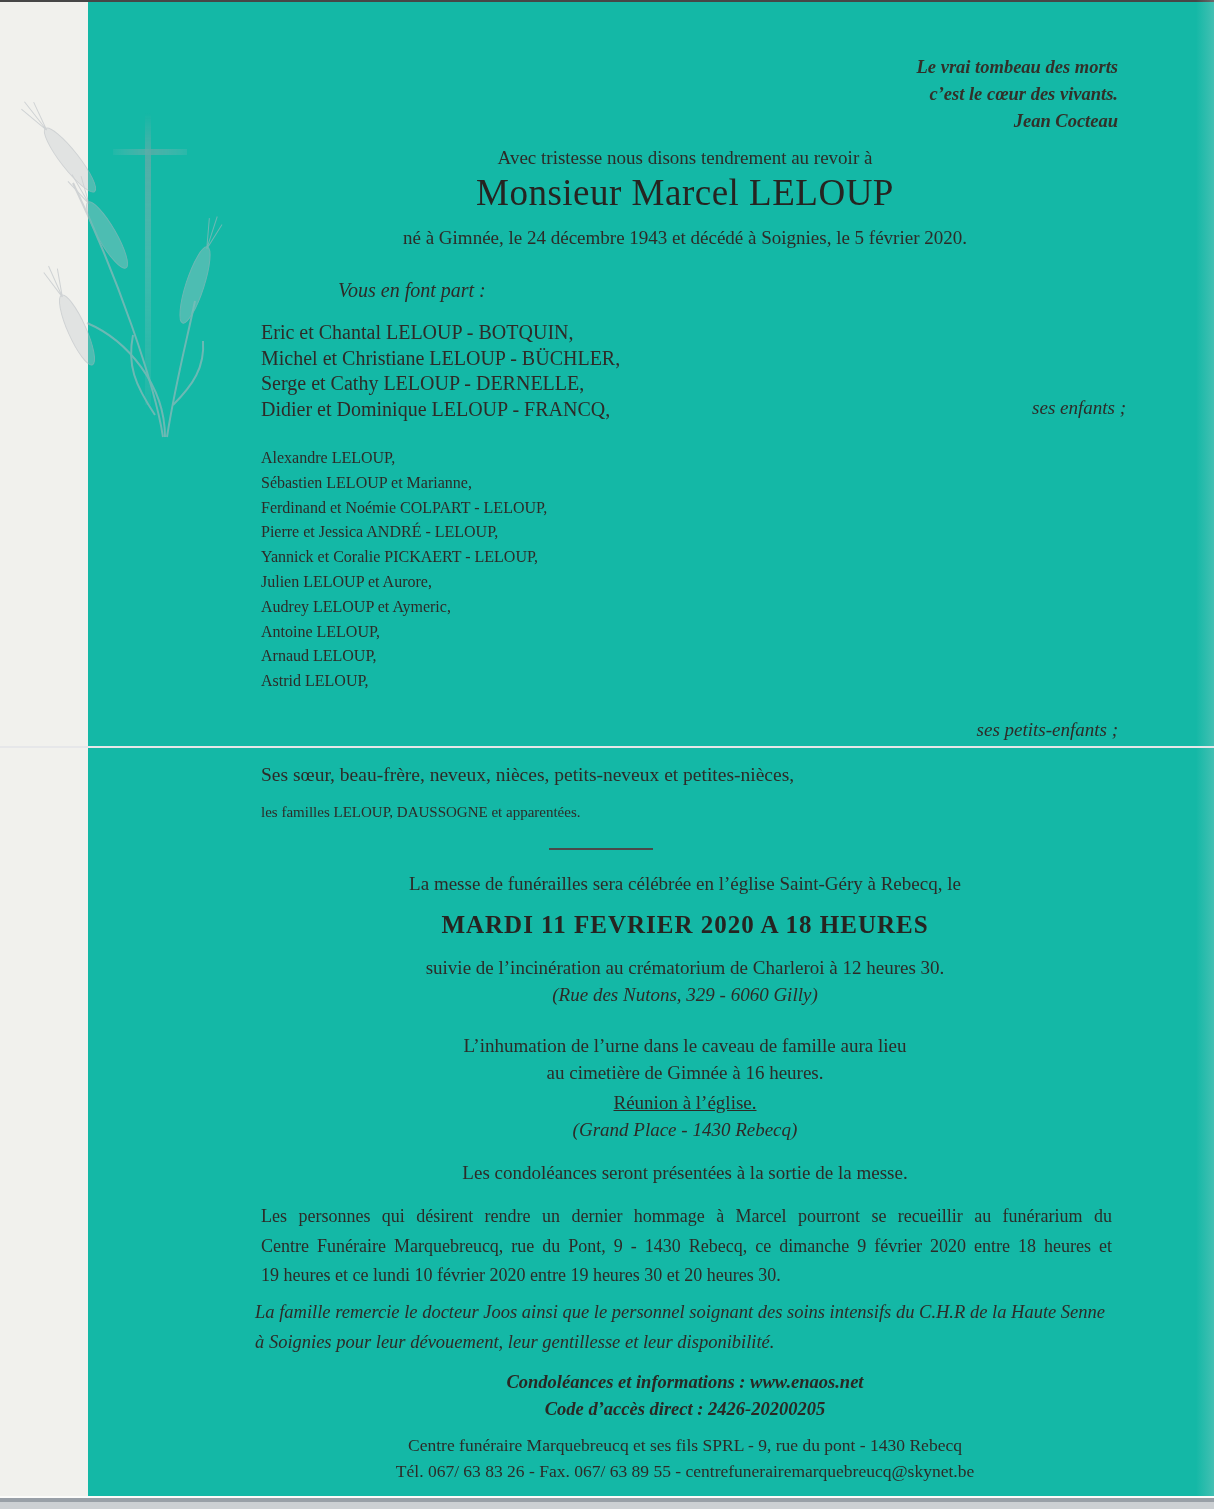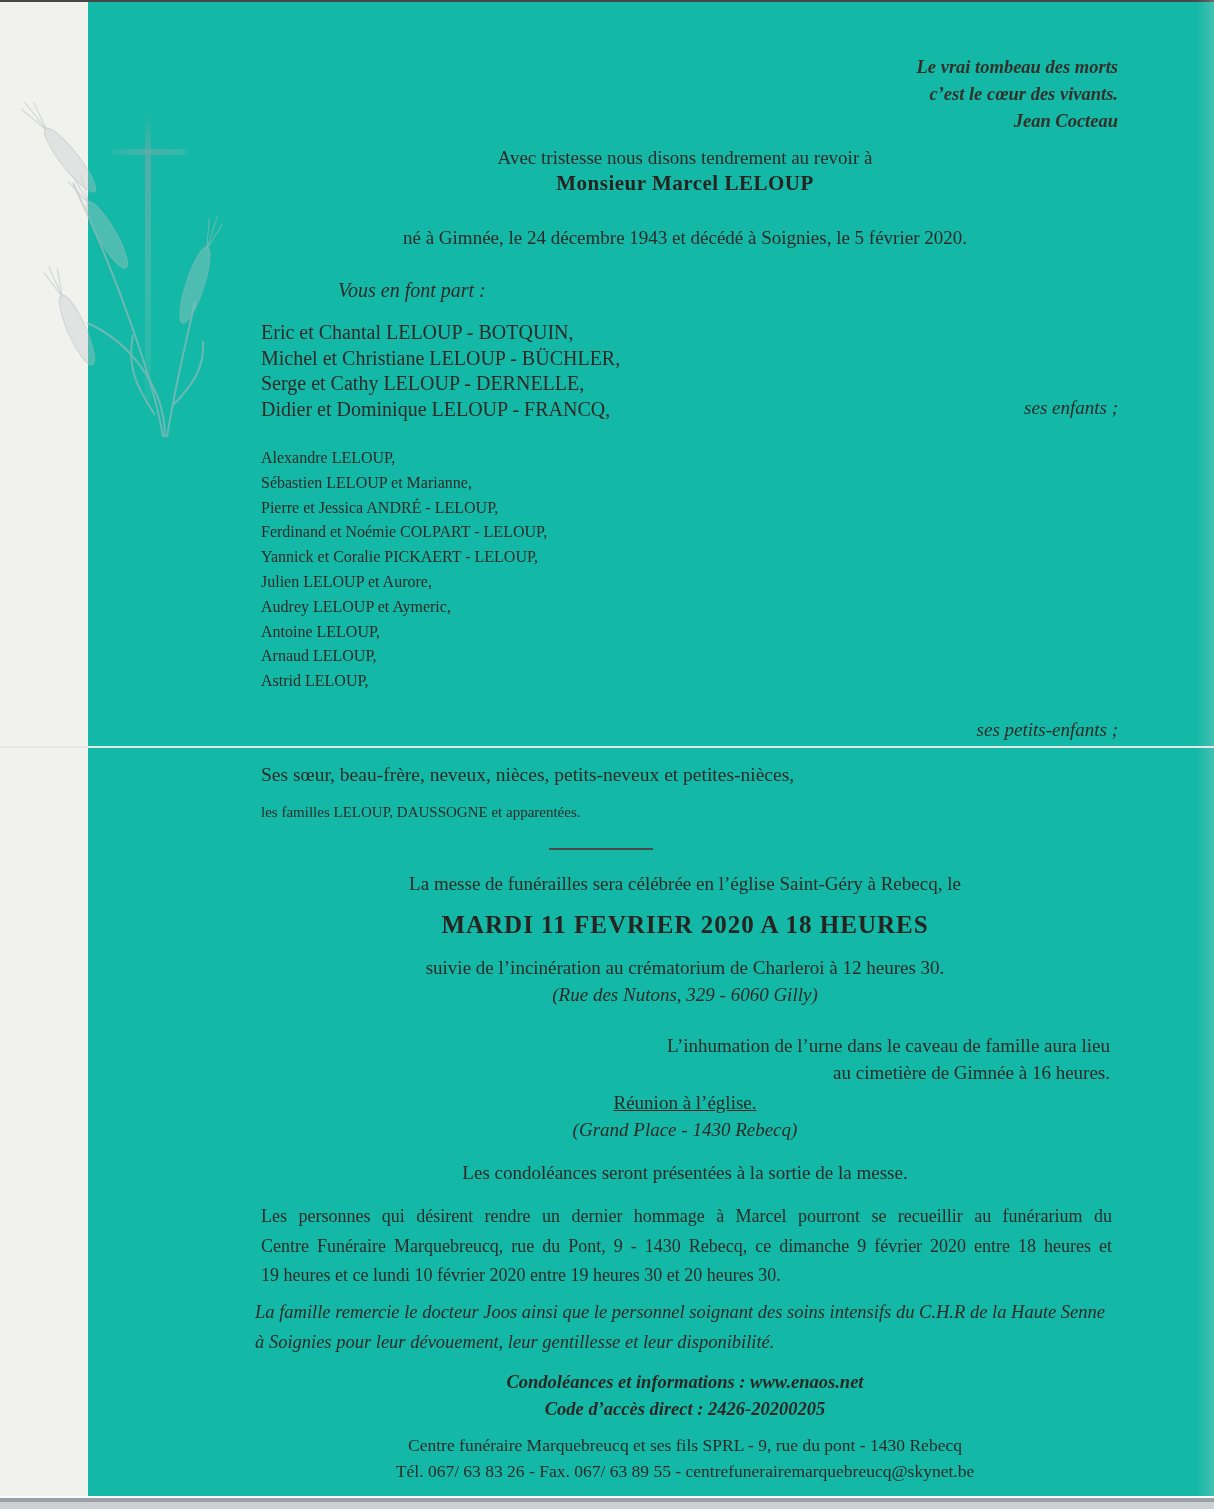--- a/index.html
+++ b/index.html
@@ -17,35 +17,35 @@
   .fold-line{position:absolute;top:746px;left:0;right:0;height:2px;background:#e6e7e9;}
   .bottom-edge{position:absolute;left:0;right:0;bottom:0;height:13px;
     background:linear-gradient(#fcfcfa 0 2px,#99a0a7 2px 6px,#ccd0d3 6px 13px);}
   .wm{position:absolute;top:85px;left:15px;}
 
   .abs{position:absolute;}
   .ctr{left:260px;width:850px;text-align:center;}
   .quote{top:54px;right:104px;text-align:right;font-size:18.5px;line-height:27px;
          font-style:italic;font-weight:bold;color:#323029;}
   .intro{top:147px;font-size:19px;}
-  .name{top:171px;font-size:21px;font-weight:bold;letter-spacing:.5px;color:#262421;}
+  .name{top:171px;font-size:37px;font-weight:normal;letter-spacing:.5px;color:#262421;}
   .dates{top:227px;font-size:19px;}
   .part-label{top:279px;left:338px;font-style:italic;font-size:20px;}
   .children{top:320px;left:261px;font-size:20px;line-height:25.5px;}
-  .role-children{top:397px;right:104px;font-style:italic;font-size:19px;}
+  .role-children{top:397px;right:96px;font-style:italic;font-size:19px;}
   .grandchildren{top:446px;left:261px;font-size:16px;line-height:24.8px;}
   .role-grandchildren{top:719px;right:104px;font-style:italic;font-size:19px;}
   .other-family{top:764px;left:261px;font-size:19.5px;}
   .families{top:804px;left:261px;font-size:15px;}
   .divider{top:848px;left:549px;width:104px;border-top:2px solid #4a4a4a;height:0;}
   .mass-intro{top:873px;font-size:19px;}
   .mass-date{top:911px;font-size:25px;font-weight:bold;letter-spacing:1px;color:#262421;}
   .cremation{top:957px;font-size:19px;}
   .cremation-addr{top:984px;font-size:19px;font-style:italic;}
-  .inhumation{top:1032px;font-size:19px;line-height:27px;text-align:right;}
+  .inhumation{top:1032px;font-size:19px;line-height:27px;}
   .meeting{top:1092px;font-size:19px;text-decoration:underline;}
   .meeting-addr{top:1119px;font-size:19px;font-style:italic;}
   .condolences{top:1162px;font-size:19px;}
   .visitation{top:1202px;left:261px;width:851px;font-size:18px;line-height:29.5px;}
   .visitation .just{text-align:justify;text-align-last:justify;}
   .thanks{top:1297px;left:255px;font-size:18.5px;font-style:italic;line-height:30px;white-space:nowrap;}
   .online{top:1369px;font-size:18.5px;font-style:italic;font-weight:bold;line-height:26.5px;color:#2a2824;}
   .footer{top:1433px;font-size:17.5px;line-height:25.5px;}
 </style>
 </head>
@@ -119,22 +119,22 @@
     <div>Eric et Chantal LELOUP - BOTQUIN,</div>
     <div>Michel et Christiane LELOUP - BÜCHLER,</div>
     <div>Serge et Cathy LELOUP - DERNELLE,</div>
     <div>Didier et Dominique LELOUP - FRANCQ,</div>
   </div>
   <div class="abs role-children">ses enfants ;</div>
 
   <div class="abs grandchildren">
     <div>Alexandre LELOUP,</div>
     <div>Sébastien LELOUP et Marianne,</div>
+    <div>Ferdinand et Noémie COLPART - LELOUP,</div>
     <div>Pierre et Jessica ANDRÉ - LELOUP,</div>
-    <div>Ferdinand et Noémie COLPART - LELOUP,</div>
     <div>Yannick et Coralie PICKAERT - LELOUP,</div>
     <div>Julien LELOUP et Aurore,</div>
     <div>Audrey LELOUP et Aymeric,</div>
     <div>Antoine LELOUP,</div>
     <div>Arnaud LELOUP,</div>
     <div>Astrid LELOUP,</div>
   </div>
   <div class="abs role-grandchildren">ses petits-enfants ;</div>
 
   <div class="abs other-family">Ses sœur, beau-frère, neveux, nièces, petits-neveux et petites-nièces,</div>

